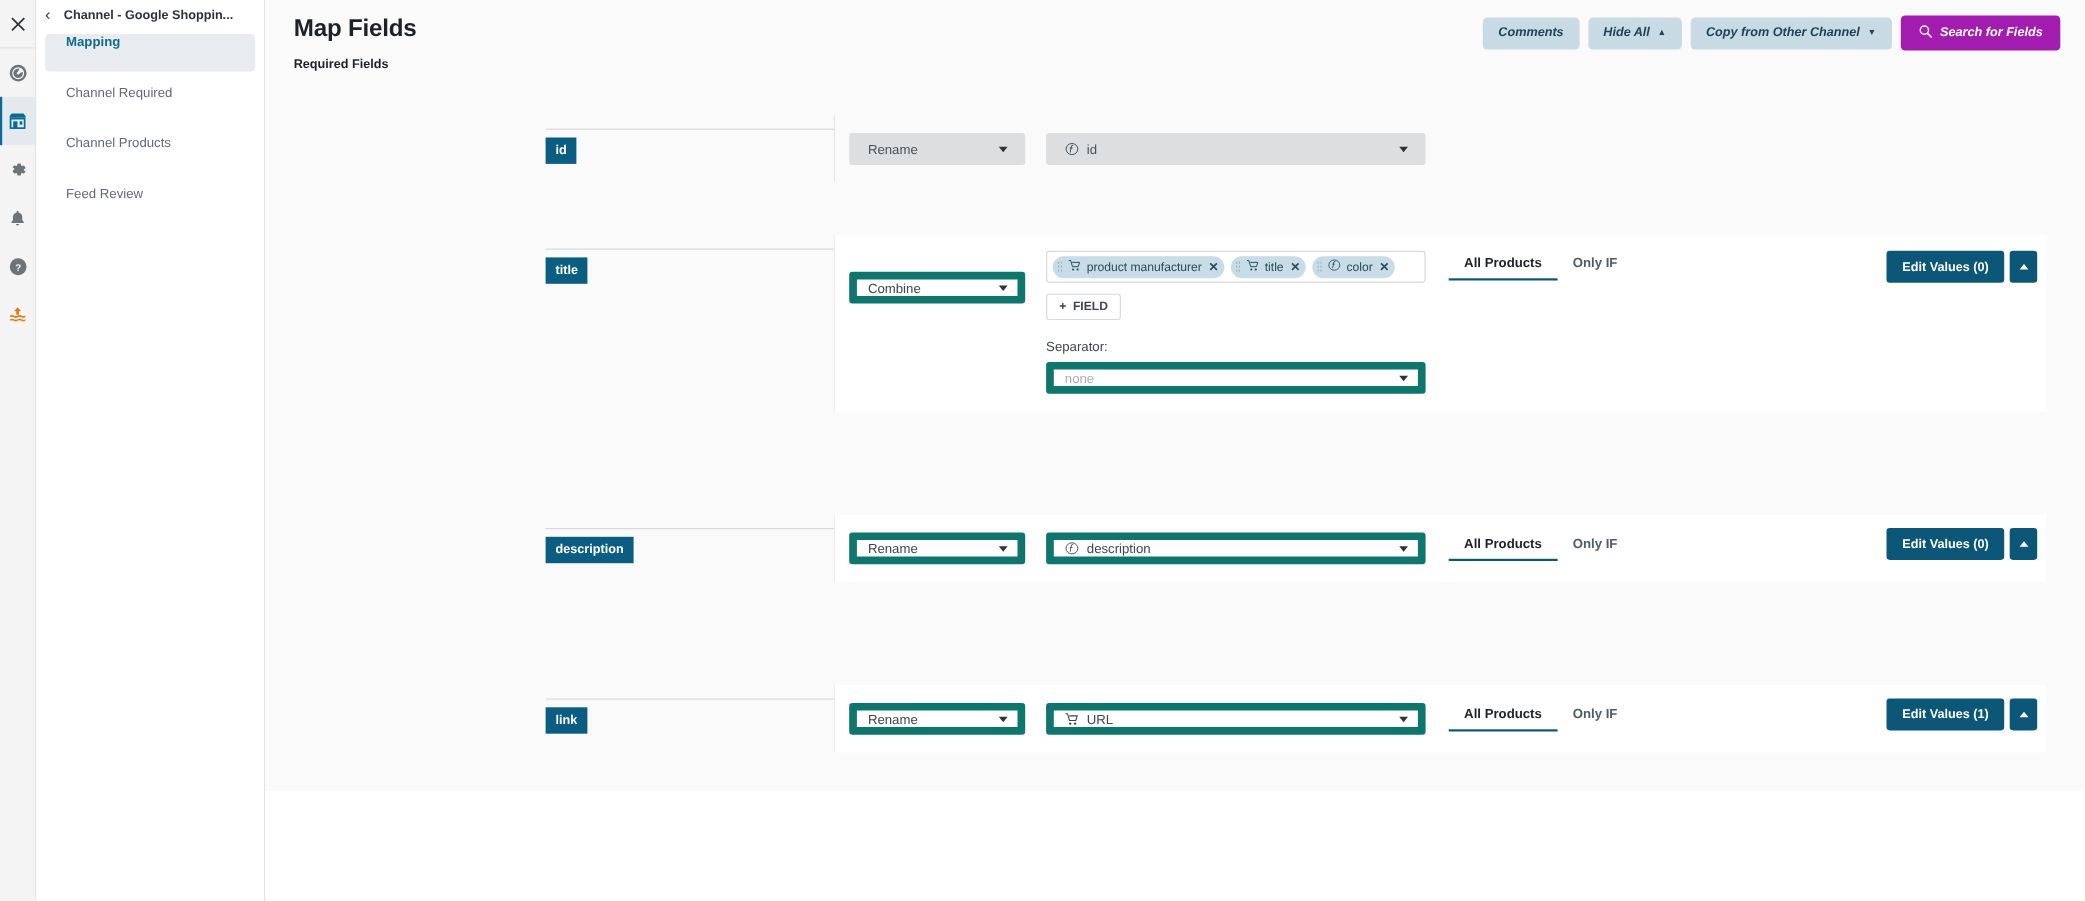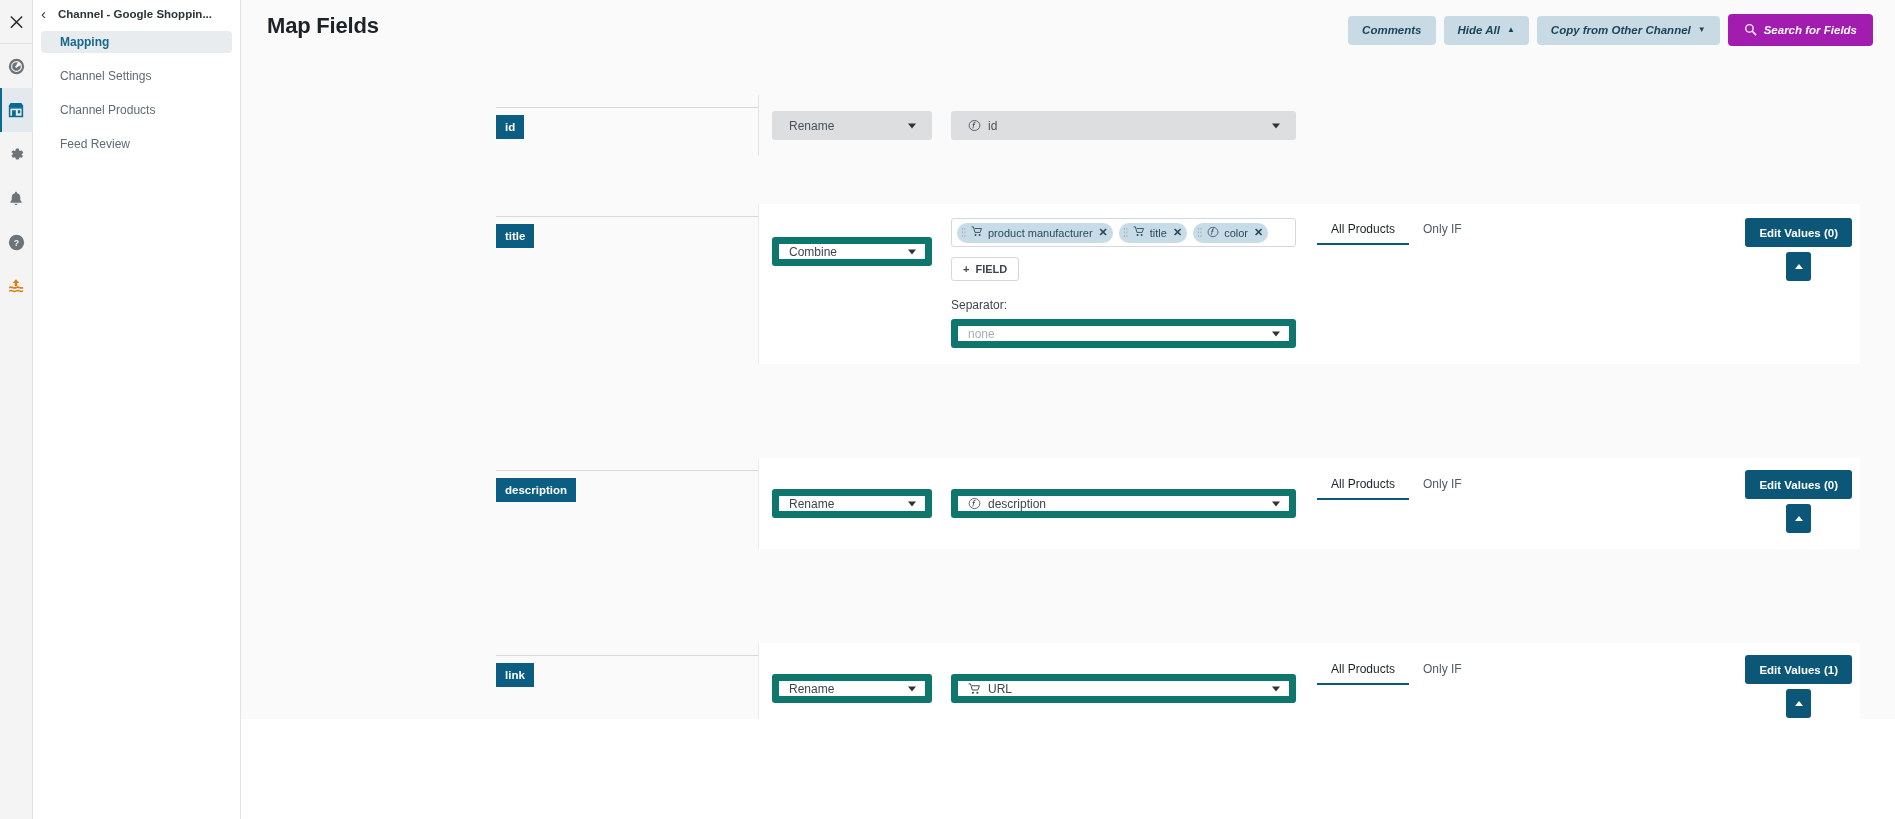--- a/index.html
+++ b/index.html
@@ -46,21 +46,21 @@
   .sb-back {
     font-size: 15px; color: #30363c; line-height: 1;
     padding: 0 4px; cursor: pointer;
   }
   .sb-title {
     font-size: 11.5px; font-weight: bold; color: #2c3338;
     white-space: nowrap; overflow: hidden; text-overflow: ellipsis;
   }
   .sb-list { padding: 4px 8px 0 8px; }
   .sb-item {
-    height: 22px; display: flex; align-items: center;
+    height: 34px; display: flex; align-items: flex-start;
     padding-left: 19px;
     font-size: 12px; color: #5f6b75;
     border-radius: 4px; cursor: pointer;
     margin-bottom: 12px;
   }
   .sb-item.active {
     background: #e9ecef; color: #14698f; font-weight: bold;
   }
 
   
@@ -195,29 +195,29 @@
   .sep-label { font-size: 12px; color: #3c4650; margin-bottom: 7px; }
   .sep-select { width: 345px; margin-left: 0; }
 
   
   .row-right {
     display: flex; align-items: flex-start;
     margin-left: 21px; flex: 1;
   }
   .tabs { display: flex; gap: 0; padding-top: 4px; }
   .tab {
-    font-size: 12px; font-weight: normal; color: #4f5b66;
+    font-size: 12px; font-weight: bold; color: #4f5b66;
     padding: 0 14px 7px 14px; cursor: pointer;
     border-bottom: 2px solid transparent;
   }
   .tab.active { color: #1d2227; border-bottom-color: #0c5777; }
 
   .row-actions {
     margin-left: auto; display: flex; align-items: center; gap: 5px;
-    padding-right: 8px; padding-top: 0; flex-direction: column;
+    padding-right: 8px; padding-top: 0;
   }
   .edit-values {
     height: 29px; background: #0c5777; color: #fff;
     font-size: 11.5px; font-weight: bold; border: none; border-radius: 3px;
     font-family: "Liberation Sans", sans-serif;
     padding: 0 14px; cursor: pointer;
   }
   .collapse-btn {
     width: 25px; height: 29px; background: #0c5777;
     border: none; border-radius: 3px; cursor: pointer;
@@ -300,21 +300,21 @@
   <div class="sidebar">
     <div class="sb-head">
       <span class="sb-back">‹</span>
       <span class="sb-title">Channel - Google Shoppin...</span>
     </div>
     <div class="sb-list">
       <div class="sb-item active">
         <span>Mapping</span>
       </div>
       <div class="sb-item">
-        <span>Channel Settings</span>
+        <span>Channel Required</span>
       </div>
       <div class="sb-item">
         <span>Channel Products</span>
       </div>
       <div class="sb-item">
         <span>Feed Review</span>
       </div>
     </div>
   </div>
 
@@ -339,20 +339,21 @@
             <svg width="13" height="13" viewBox="0 0 16 16">
                 <circle cx="6.7" cy="6.7" r="4.6" fill="none" stroke="#ffffff" stroke-width="1.6"></circle>
                 <line x1="10.2" y1="10.2" x2="14.3" y2="14.3" stroke="#ffffff" stroke-width="1.8" stroke-linecap="round"></line>
               </svg>
           </span>
           <span>Search for Fields</span>
         </button>
       </div>
     </div>
 
+    <div class="section-label">Required Fields</div>
 
     <div class="rows">
 
       <div class="row disabled" style="margin-top:40px;">
         <div class="row-left" style="padding-top:20px;">
           <div class="connector"></div>
           <span class="chip-field">id</span>
         </div>
         <div class="row-panel" style="min-height:61px; align-items:center; padding:16px 0;">
           <div class="select disabled sel-op">

